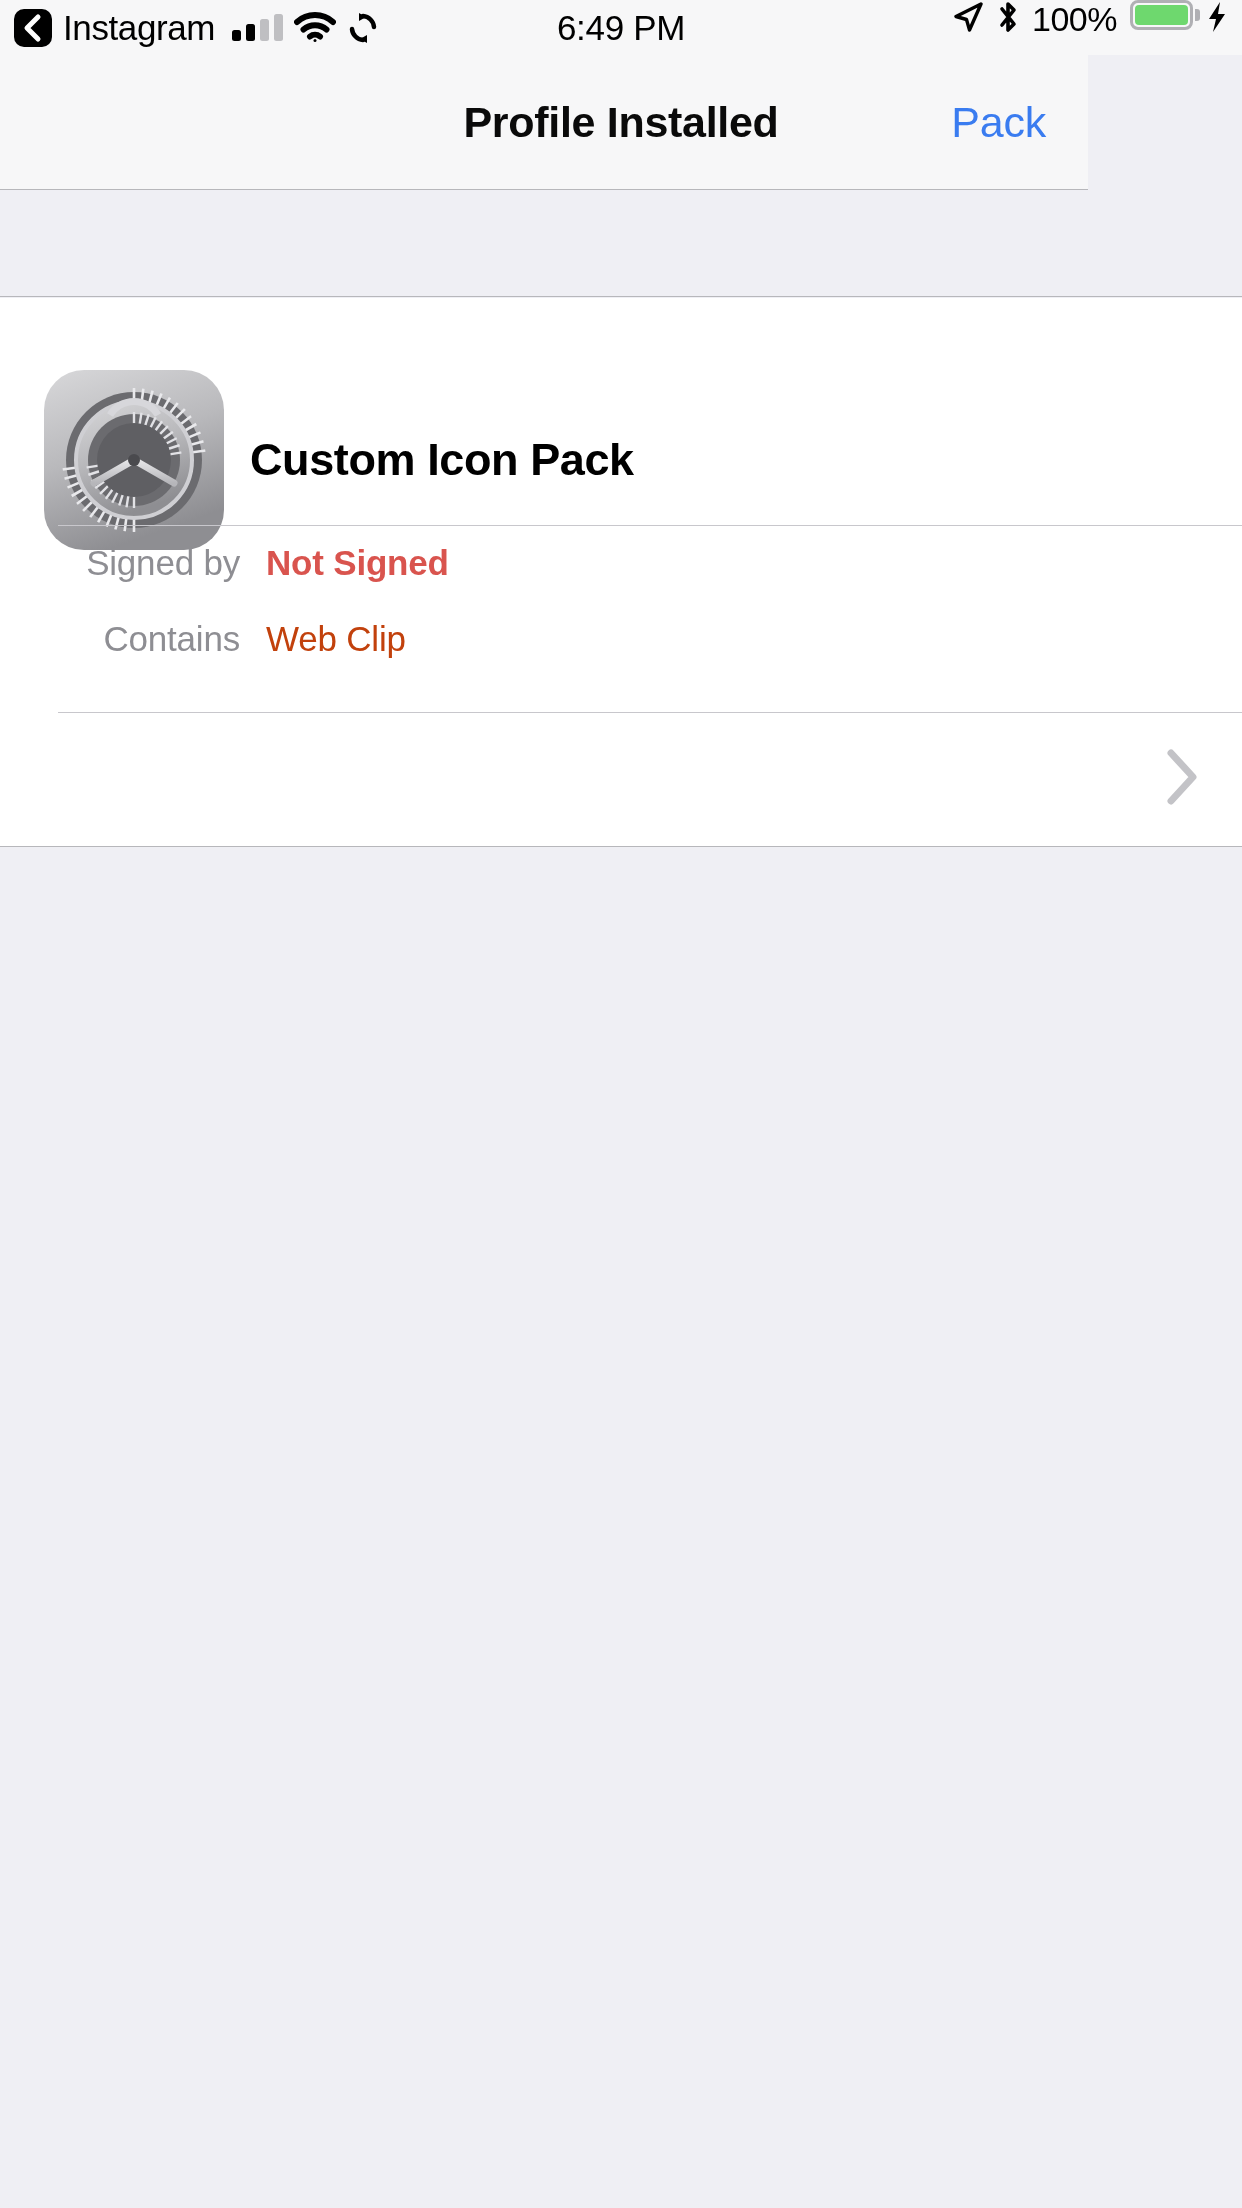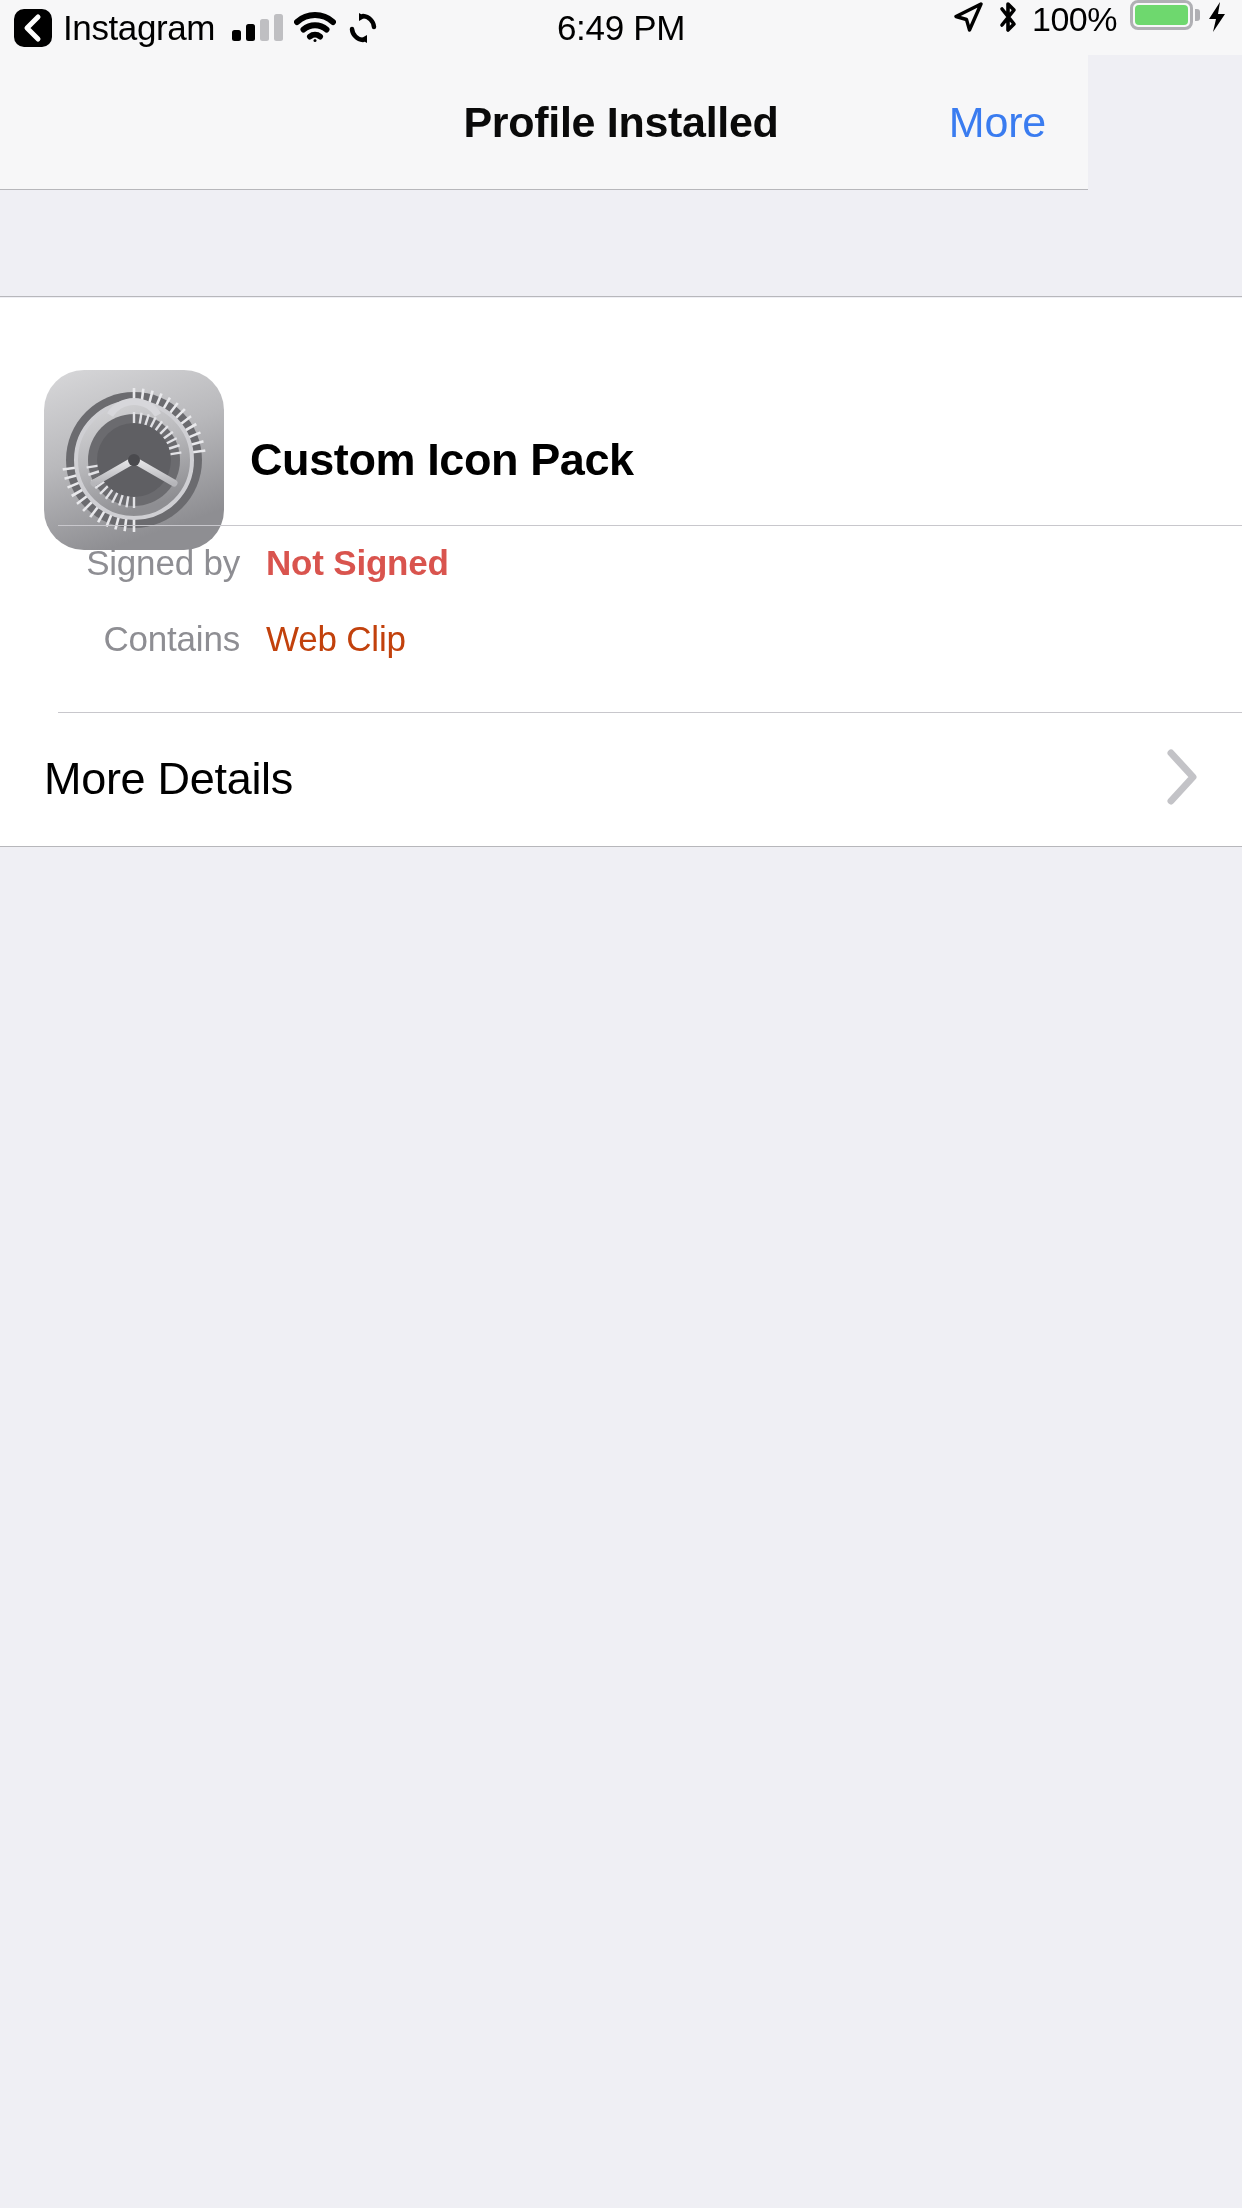--- a/index.html
+++ b/index.html
@@ -184,21 +184,21 @@
       <span>
         <svg width="22" height="34" viewBox="0 0 22 34">
           <polygon points="14,2 3,19 10,19 7,32 19,14 12,14" fill="#000"></polygon>
         </svg>
       </span>
     </div>
   </div>
 
   <div class="navbar">
     <div class="nav-title">Profile Installed</div>
-    <div class="nav-done">More</div>
+    <div class="nav-done">Pack</div>
   </div>
 
   <div class="spacer"></div>
 
   <div class="card">
 
     <div class="profile-row">
       <span class="app-icon">
         <svg viewBox="0 0 180 180">
           <defs>
@@ -291,21 +291,20 @@
     </div>
 
     <div class="detail-row r1">
       <span class="detail-label">Contains</span>
       <span class="detail-value">Web Clip</span>
     </div>
 
     <div class="hairline" style="top:414px;"></div>
 
     <div class="more-row">
-      <span class="more-label">More Details</span>
       <span class="chevron-right">
         <svg width="36" height="58" viewBox="0 0 36 58">
           <polyline points="7,5 29,29 7,53" fill="none" stroke="#c3c3c7" stroke-width="7" stroke-linecap="round" stroke-linejoin="round"></polyline>
         </svg>
       </span>
     </div>
   </div>
 
   <div class="bottom-fill"></div>
 

